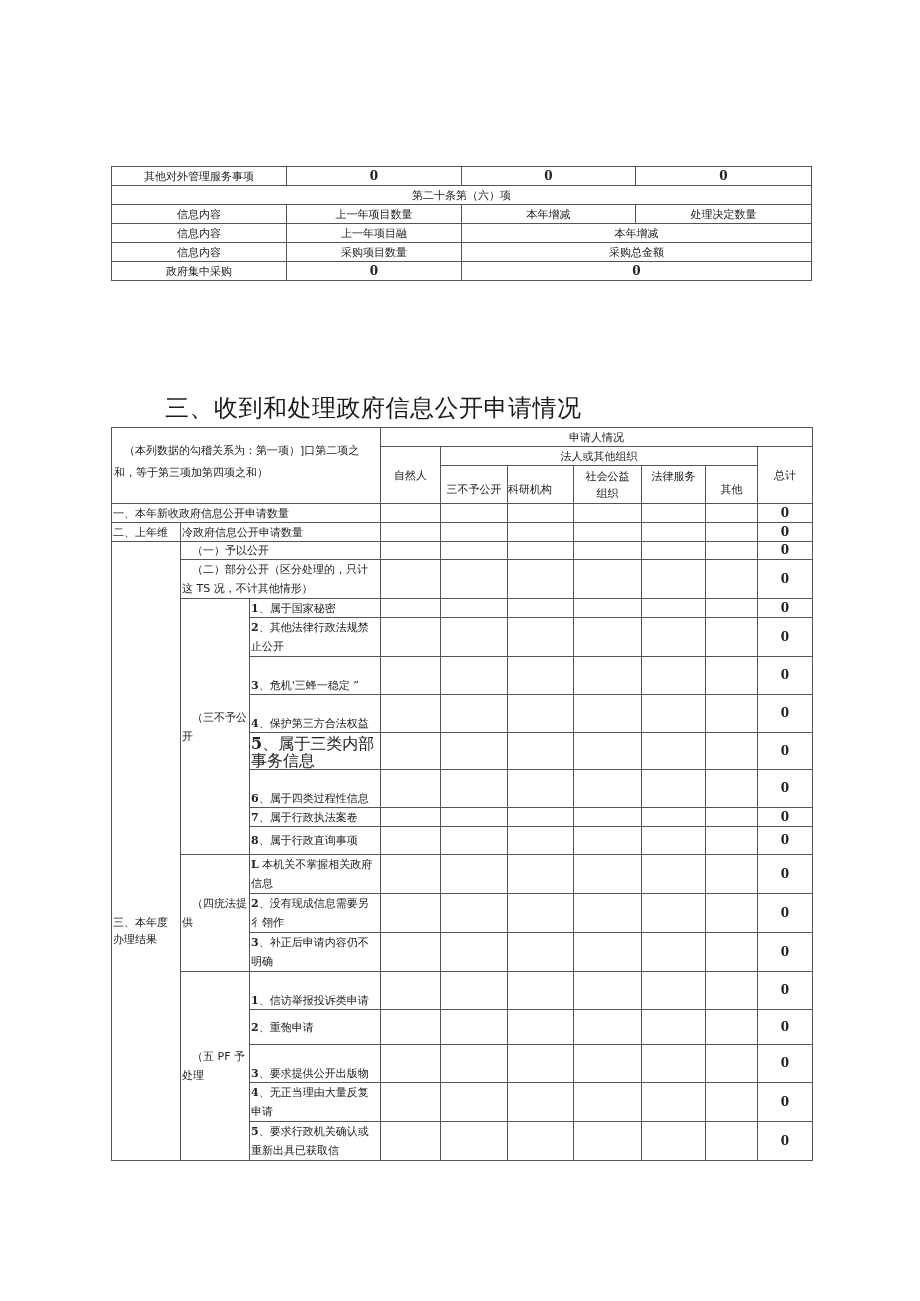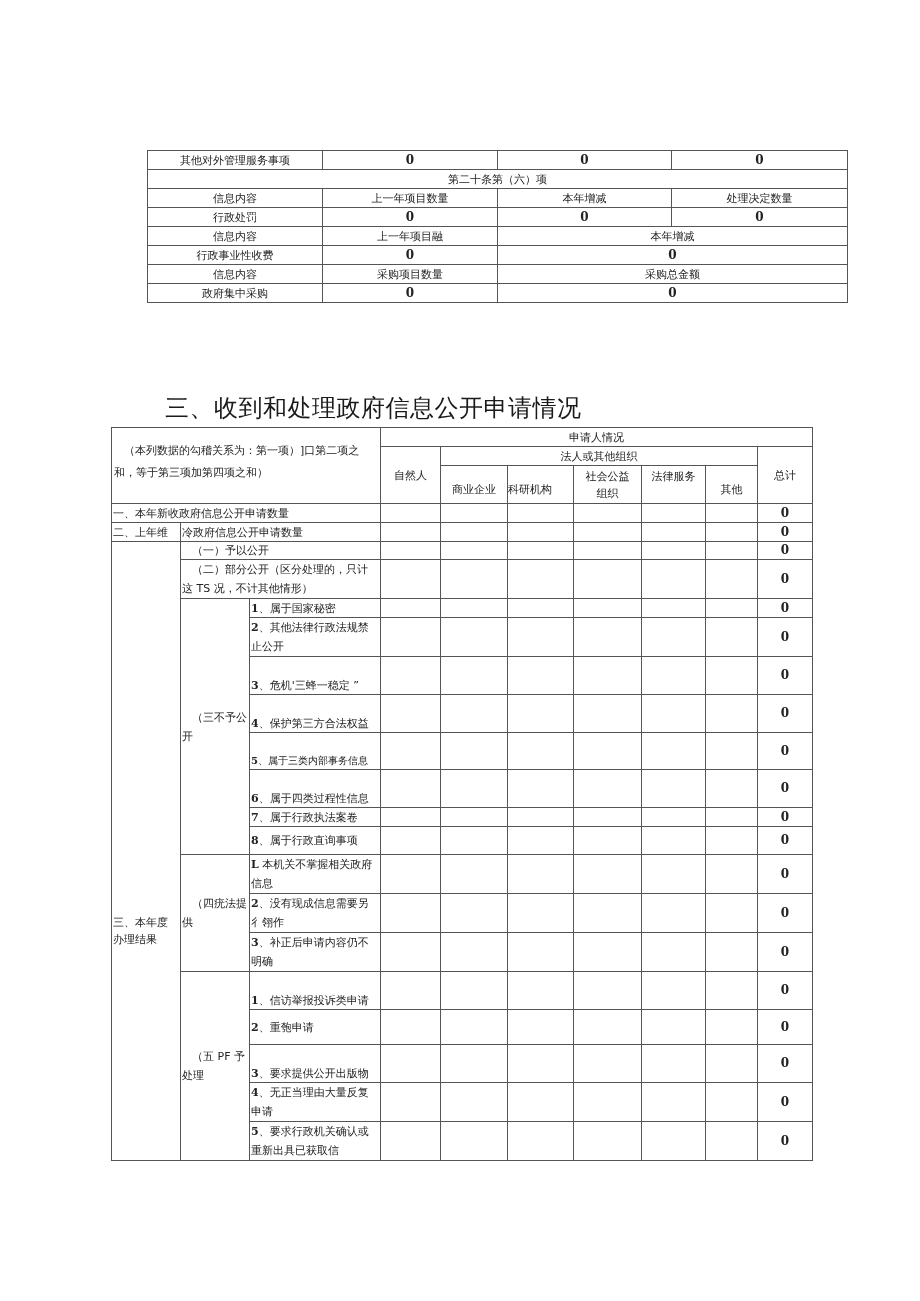--- a/index.html
+++ b/index.html
@@ -3,21 +3,21 @@
 <meta charset="utf-8">
 <style>
   html, body { margin: 0; padding: 0; background: #ffffff; }
   body { width: 920px; height: 1301px; position: relative; overflow: hidden;
          font-family: "DejaVu Sans", "Liberation Sans", sans-serif; color: #222; }
   table { border-collapse: collapse; table-layout: fixed; position: absolute; }
   td { border: 1px solid #555; padding: 0 2px; font-size: 11px; line-height: 17px;
        overflow: hidden; vertical-align: middle; }
   .c { text-align: center; }
   .num { font-family: "DejaVu Serif", "Liberation Serif", serif; font-weight: bold; font-size: 12px; text-align: center; }
-  #top-table { left: 111px; top: 150px; width: 701px; margin-left: 36px; }
+  #top-table { left: 111px; top: 166px; width: 701px; }
   #top-table td { height: 18px; padding: 0; }
   #section-heading { position: absolute; left: 165px; top: 392px; font-size: 24px; line-height: 32px;
                      font-family: "DejaVu Sans", "Liberation Sans", sans-serif; color: #1a1a1a; letter-spacing: 0.5px; }
   #main-table { left: 111px; top: 427px; width: 701px; }
   #main-table td.lbl { text-align: left; padding-left: 1px; }
   .tall { vertical-align: bottom !important; }
   .b { font-weight: bold; font-family: "DejaVu Serif", "Liberation Serif", serif; }
 </style>
 </head>
 <body>
@@ -39,34 +39,23 @@
   <tr>
     <td colspan="4" class="c">第二十条第（六）项</td>
   </tr>
   <tr>
     <td class="c">信息内容</td>
     <td class="c">上一年项目数量</td>
     <td class="c">本年增减</td>
     <td class="c">处理决定数量</td>
   </tr>
   <tr>
-    <td class="c">行政处罚</td>
-    <td class="num">0</td>
-    <td class="num">0</td>
-    <td class="num">0</td>
-  </tr>
-  <tr>
     <td class="c">信息内容</td>
     <td class="c">上一年项目融</td>
     <td colspan="2" class="c">本年增减</td>
-  </tr>
-  <tr>
-    <td class="c">行政事业性收费</td>
-    <td class="num">0</td>
-    <td colspan="2" class="num">0</td>
   </tr>
   <tr>
     <td class="c">信息内容</td>
     <td class="c">采购项目数量</td>
     <td colspan="2" class="c">采购总金额</td>
   </tr>
   <tr>
     <td class="c">政府集中采购</td>
     <td class="num">0</td>
     <td colspan="2" class="num">0</td>
@@ -96,21 +85,21 @@
       <span>（本列数据的勾稽关系为：第一项）]口第二项之和，等于第三项加第四项之和）</span>
     </td>
     <td colspan="7" class="c">申请人情况</td>
   </tr>
   <tr style="height:19px">
     <td rowspan="2" class="c">自然人</td>
     <td colspan="5" class="c">法人或其他组织</td>
     <td rowspan="2" class="c">总计</td>
   </tr>
   <tr style="height:38px">
-    <td class="c" style="padding-top:10px">商业企业</td>
+    <td class="c" style="padding-top:10px">三不予公开</td>
     <td style="padding:10px 0 0 0">科研机构</td>
     <td class="c" style="padding:0 8px">社会公益组织</td>
     <td class="c" style="vertical-align:top; padding-top:2px">法律服务</td>
     <td class="c" style="padding-top:10px">其他</td>
   </tr>
 
   <tr style="height:19px">
     <td colspan="3" class="lbl">一、本年新收政府信息公开申请数量</td>
     <td></td>
         <td></td>
@@ -195,21 +184,21 @@
     <td class="lbl tall"><span class="b">4</span><span>、保护第三方合法权益</span></td>
     <td></td>
         <td></td>
         <td></td>
         <td></td>
         <td></td>
         <td></td>
     <td class="num">0</td>
   </tr>
   <tr style="height:37px">
-    <td class="lbl tall" style="font-size:10px"><span class="b">5</span><span>、属于三类内部事务信息</span></td>
+    <td class="lbl tall" style="font-size:16px"><span class="b">5</span><span>、属于三类内部事务信息</span></td>
     <td></td>
         <td></td>
         <td></td>
         <td></td>
         <td></td>
         <td></td>
     <td class="num">0</td>
   </tr>
   <tr style="height:38px">
     <td class="lbl tall"><span class="b">6</span><span>、属于四类过程性信息</span></td>

